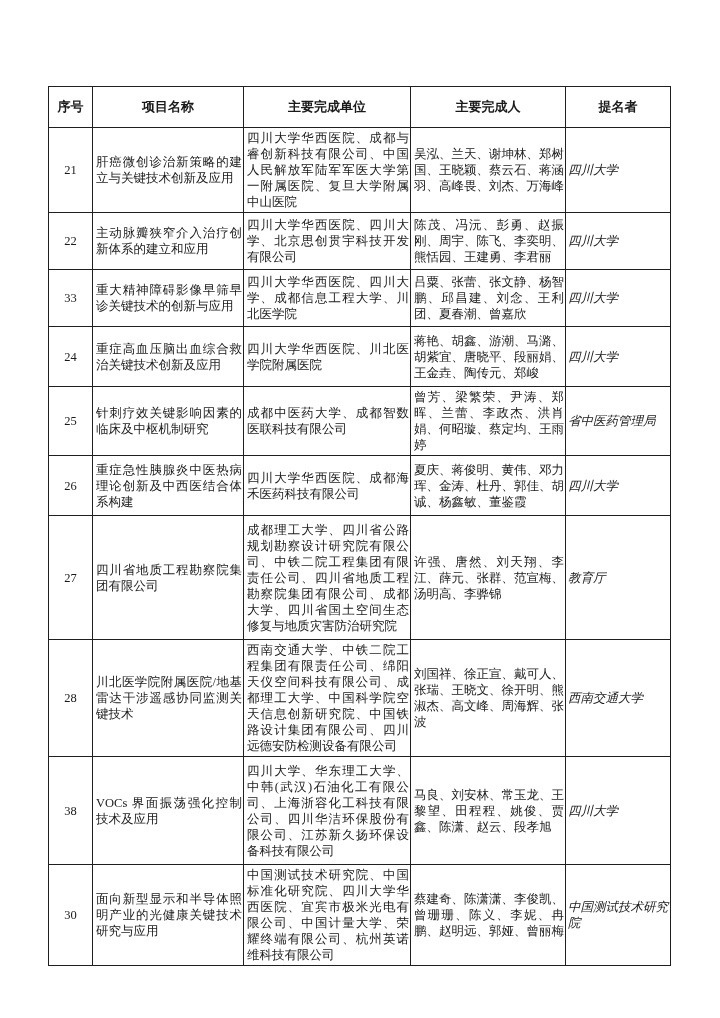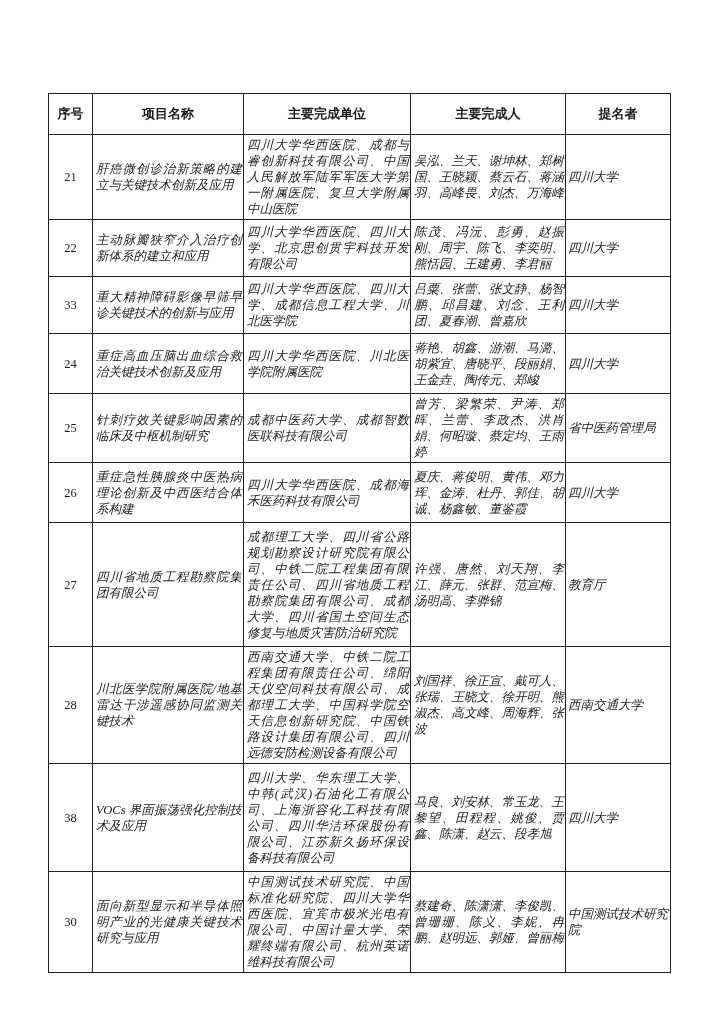--- a/index.html
+++ b/index.html
@@ -12,21 +12,21 @@
   .page {
     position: relative;
     width: 720px;
     height: 1018px;
     background: #ffffff;
     overflow: hidden;
   }
   table.award-table {
     position: absolute;
     left: 48px;
-    top: 93px;
+    top: 86px;
     width: 622px;
     border-collapse: collapse;
     table-layout: fixed;
     font-size: 12.5px;
     line-height: 16px;
   }
   table.award-table th,
   table.award-table td {
     border: 1.5px solid #1f1f1f;
     vertical-align: middle;
@@ -43,21 +43,20 @@
   td.cell-serial {
     text-align: center;
     padding: 1px 14px;
   }
   td.cell-project,
   td.cell-units,
   td.cell-persons {
     text-align: justify;
     text-justify: inter-character;
     padding: 2px 1px 2px 3px;
-    font-style: italic;
   }
   td.cell-nominator {
     text-align: left;
     padding: 2px 0 2px 2px;
     font-style: italic;
   }
   
   tbody tr:nth-child(1)  { height: 68px; }
   tbody tr:nth-child(2)  { height: 57px; }
   tbody tr:nth-child(3)  { height: 57px; }

